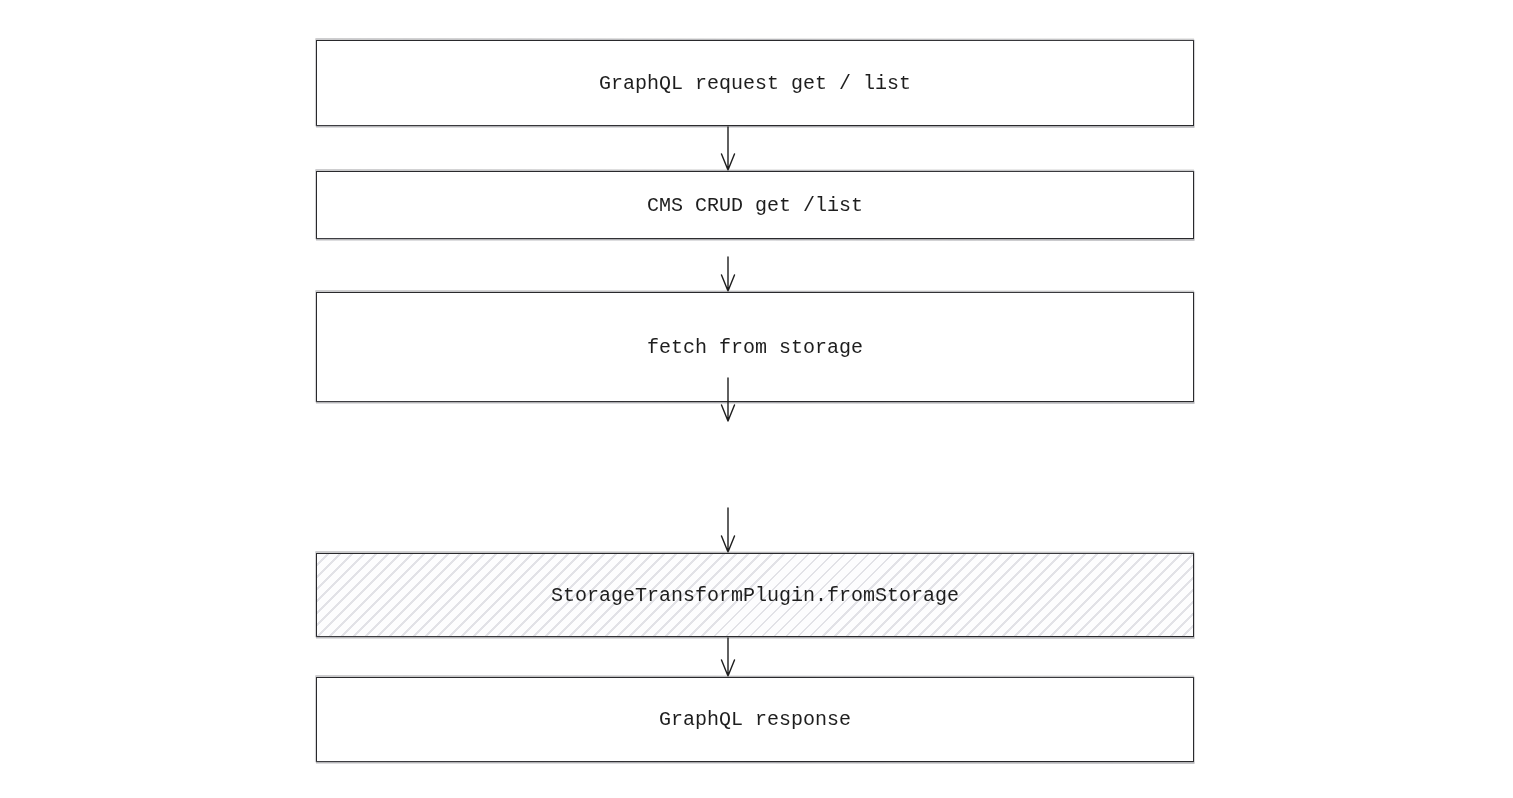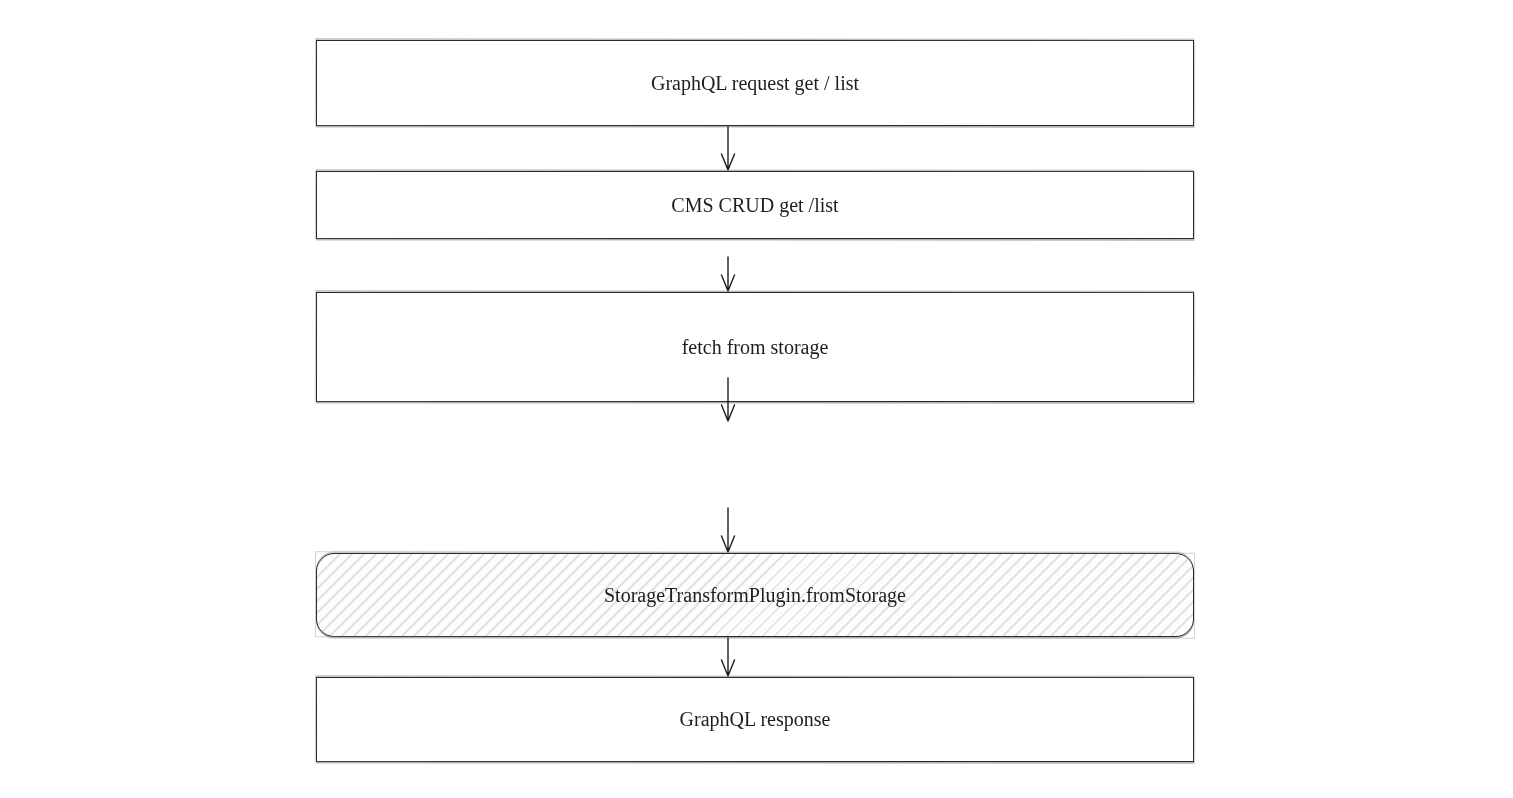--- a/index.html
+++ b/index.html
@@ -5,21 +5,21 @@
   html, body {
     margin: 0;
     padding: 0;
     background: #ffffff;
   }
   .canvas {
     position: relative;
     width: 1513px;
     height: 798px;
     background: #ffffff;
-    font-family: Liberation Serif, serif;
+    font-family: Liberation Mono, monospace;
     overflow: hidden;
   }
   .box {
     position: absolute;
     left: 316px;
     width: 878px;
     box-sizing: border-box;
     background: #ffffff;
     border: 1.7px solid #29292c;
     display: flex;
@@ -38,21 +38,20 @@
   }
   .box.hatched {
     background-color: #fdfdfe;
     background-image: repeating-linear-gradient(
       135deg,
       rgba(0,0,0,0) 0px,
       rgba(0,0,0,0) 6.5px,
       #e2e2e7 6.5px,
       #e2e2e7 8.5px
     );
-    border-radius: 18px;
   }
   .label {
     font-size: 20px;
     color: #1e1e1e;
     white-space: pre;
   }
   .arrow {
     position: absolute;
     left: 716px;
     width: 24px;

